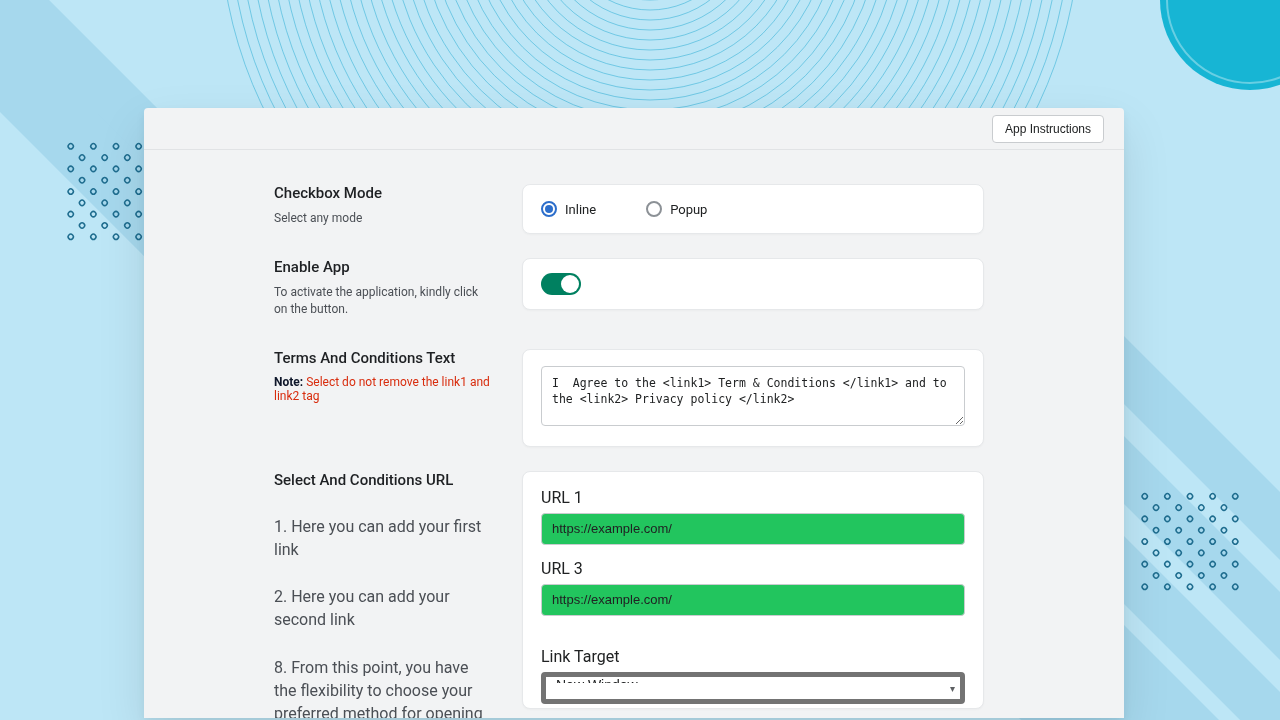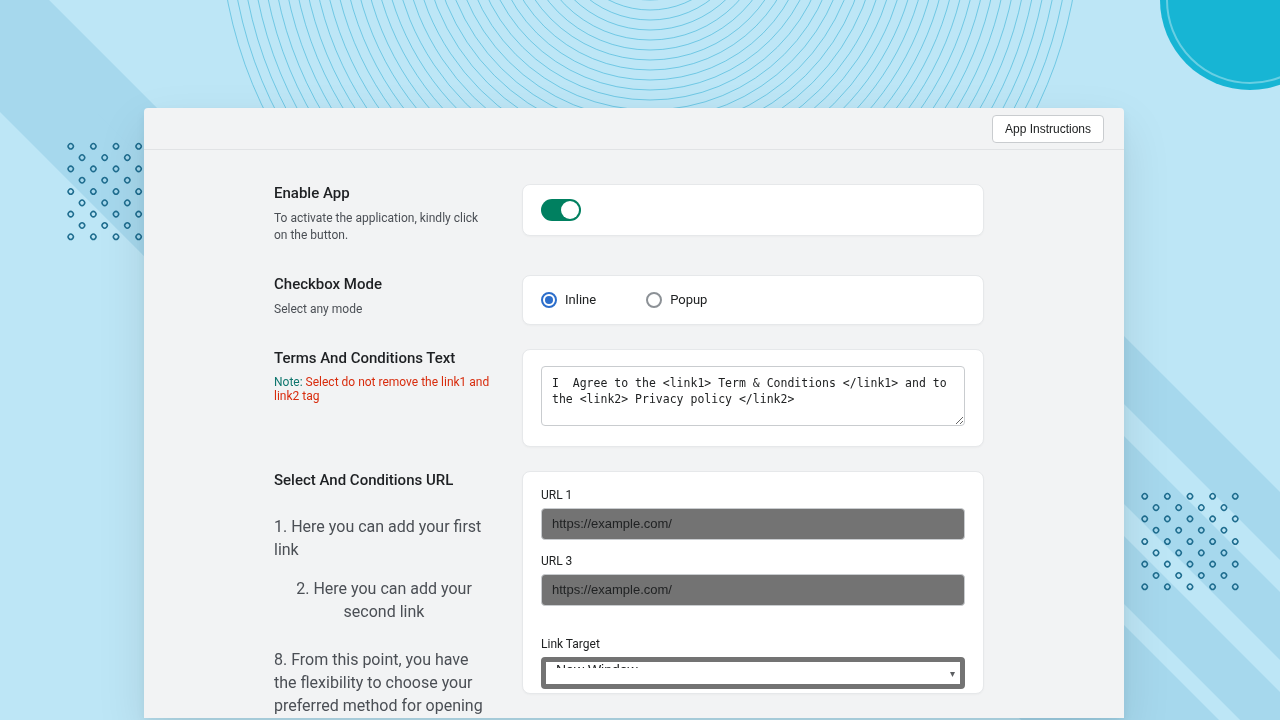--- a/index.html
+++ b/index.html
@@ -50,21 +50,21 @@
     padding: 34px 140px 0 130px;
   }
 
   .section { display: flex; gap: 28px; margin-bottom: 24px; }
   .section .left { width: 220px; flex: 0 0 220px; }
   .section .right { flex: 1; }
 
   .sec-title { font-size: 15px; font-weight: 500; color: #1e2023; margin-bottom: 8px; }
   .sec-desc  { font-size: 12px; color: #4b4f55; line-height: 1.45; margin-bottom: 6px; }
   .note-line { font-size: 12px; }
-  .note-label { color: #0f766e; font-weight: 400; }
+  .note-label { color: #0f172a; font-weight: 700; }
   .note-text  { color: #d82c0d; font-weight: 400; }
 
   .card {
     background: #fff; border: 1px solid #e6e8ea; border-radius: 8px;
     box-shadow: 0 1px 2px rgba(0,0,0,.03);
     padding: 16px 18px;
   }
 
   
   .toggle { position: relative; width: 40px; height: 22px; border-radius: 11px; background: #008060; cursor: pointer; }
@@ -83,39 +83,39 @@
 
   
   .ta {
     width: 100%; min-height: 60px; border: 1px solid #c9cccf; border-radius: 4px;
     padding: 8px 10px; font-family: ui-monospace, SFMono-Regular, Menlo, Consolas, monospace;
     font-size: 11.5px; line-height: 1.45; color: #202223; resize: vertical;
   }
 
   
   .field { margin-bottom: 14px; }
-  .field-label { font-size: 12px; color: #202223; margin-bottom: 6px; display:block; }
+  .field-label { font-size: 16px; color: #202223; margin-bottom: 6px; display:block; }
   .input {
     width: 100%; height: 32px; border: 1px solid #c9cccf; border-radius: 4px;
-    padding: 0 10px; font-size: 13px; color: #202223; background:#737373;
+    padding: 0 10px; font-size: 13px; color: #202223; background:#22c55e;
   }
   .select-wrap { position: relative; }
   .select {
     width: 100%; height: 32px; border: 5px solid #737373; border-radius: 4px;
     padding: 0 28px 16px 10px; font-size: 14px; color: #202223; background: #fff;
     appearance: none; -webkit-appearance: none; cursor: pointer;
   }
   .select-caret {
     position: absolute; right: 10px; top: 50%; transform: translateY(-50%);
     pointer-events: none; font-size: 10px; color: #5c5f62;
   }
 
   .url-left-item { font-size: 16px; color: #4b4f55; line-height:1.45; }
   .url-left-1 { margin-top: 26px; }
-  .url-left-2 { margin-top: 16px; text-align: center; }
+  .url-left-2 { margin-top: 24px; }
   .url-left-3 { margin-top: 24px; }
 </style>
 </head>
 <body>
 
 <div class="bg">
   <div class="stripe s1"></div>
   <div class="stripe s2"></div>
   <div class="stripe s3"></div>
   <div class="stripe s4"></div>
@@ -253,34 +253,20 @@
 <div class="panel">
 
   <div class="panel-header">
     <button class="btn">App Instructions</button>
   </div>
 
   <div class="panel-body">
 
     <div class="section">
       <div class="left">
-        <div class="sec-title">Enable App</div>
-        <div class="sec-desc">To activate the application, kindly click on the button.</div>
-      </div>
-      <div class="right">
-        <div class="card" style="padding:14px 18px;">
-          <div class="toggle">
-            <div class="knob"></div>
-          </div>
-        </div>
-      </div>
-    </div>
-
-    <div class="section">
-      <div class="left">
         <div class="sec-title">Checkbox Mode</div>
         <div class="sec-desc">Select any mode</div>
       </div>
       <div class="right">
         <div class="card">
           <div class="radio-row">
             <div class="radio selected">
               <span class="dot"></span>
               <span>Inline</span>
             </div>
@@ -288,20 +274,34 @@
               <span class="dot"></span>
               <span>Popup</span>
             </div>
           </div>
         </div>
       </div>
     </div>
 
     <div class="section">
       <div class="left">
+        <div class="sec-title">Enable App</div>
+        <div class="sec-desc">To activate the application, kindly click on the button.</div>
+      </div>
+      <div class="right">
+        <div class="card" style="padding:14px 18px;">
+          <div class="toggle">
+            <div class="knob"></div>
+          </div>
+        </div>
+      </div>
+    </div>
+
+    <div class="section">
+      <div class="left">
         <div class="sec-title">Terms And Conditions Text</div>
         <div class="note-line">
           <span class="note-label">Note:</span>
           <span class="note-text">Select do not remove the link1 and link2 tag</span>
         </div>
       </div>
       <div class="right">
         <div class="card">
           <textarea class="ta" style="">I  Agree to the &lt;link1&gt; Term &amp; Conditions &lt;/link1&gt; and to the &lt;link2&gt; Privacy policy &lt;/link2&gt;</textarea>
         </div>

